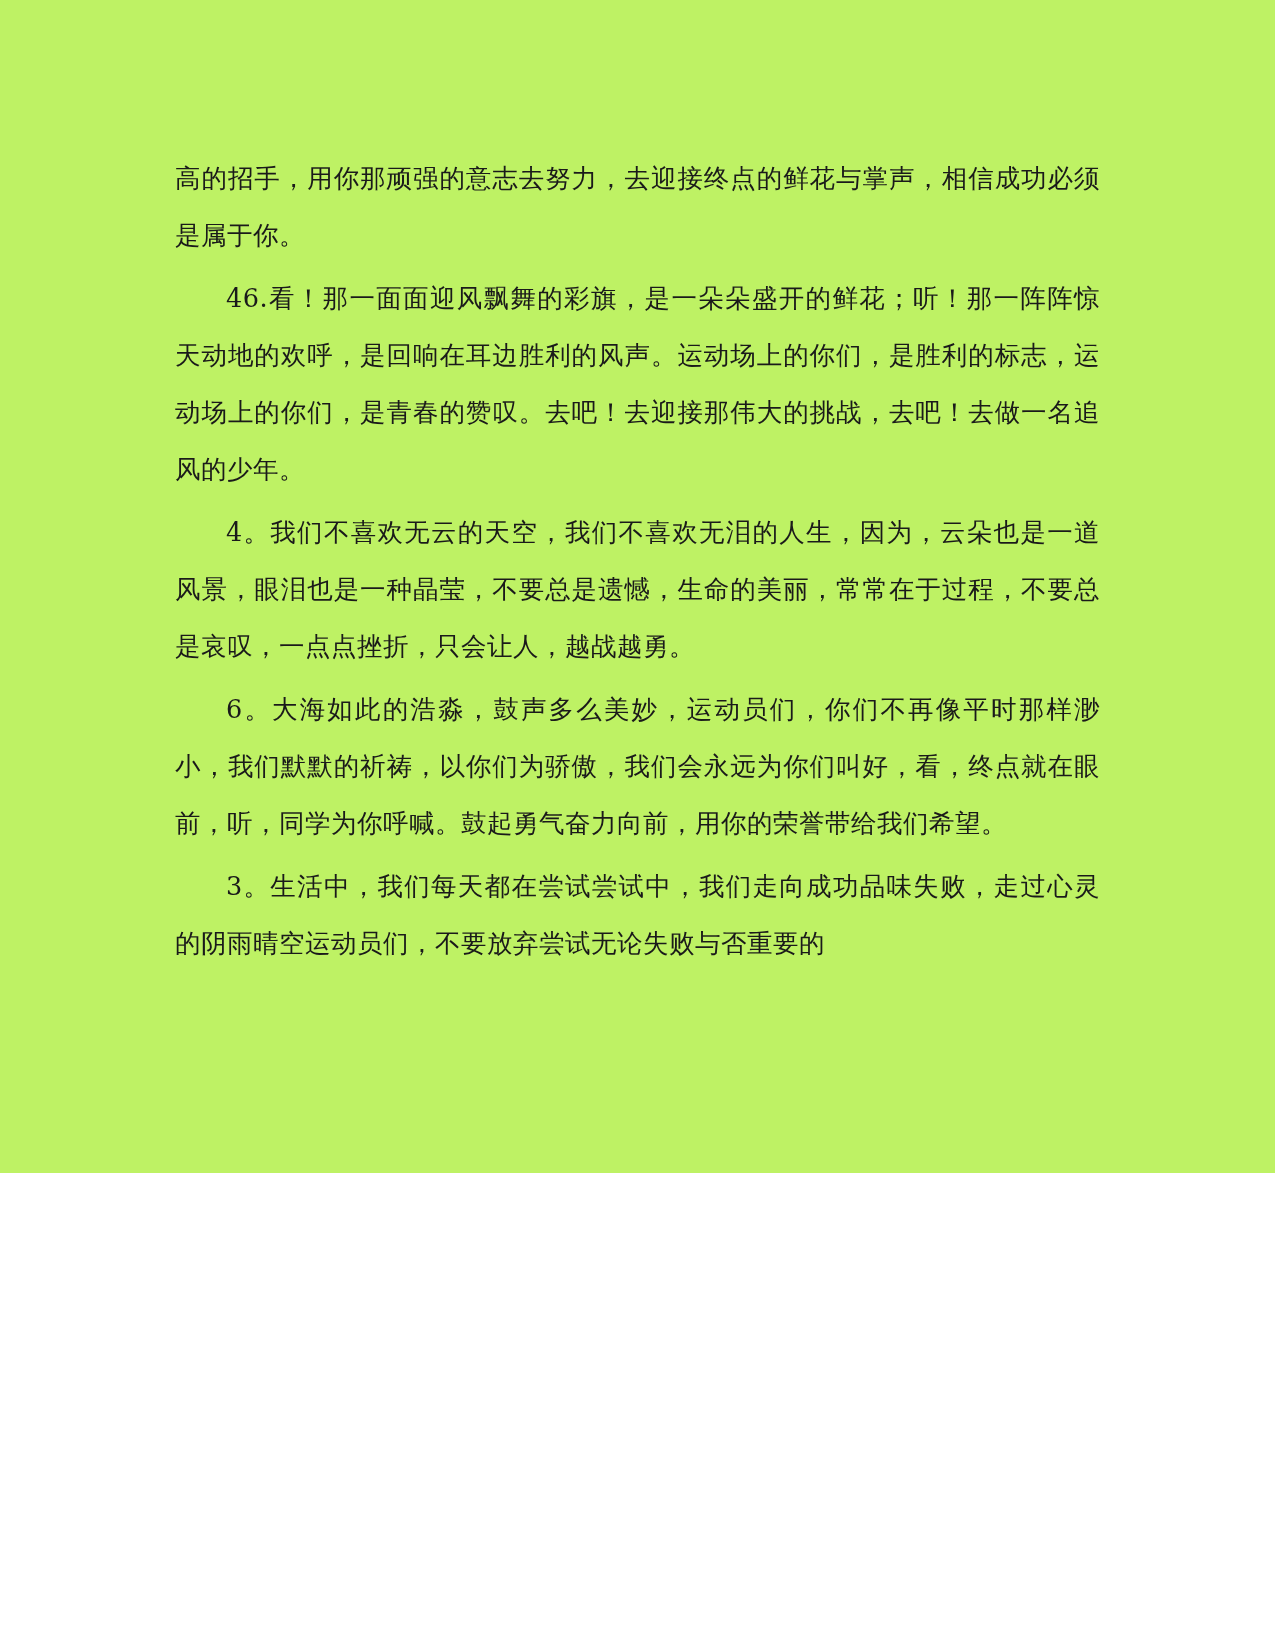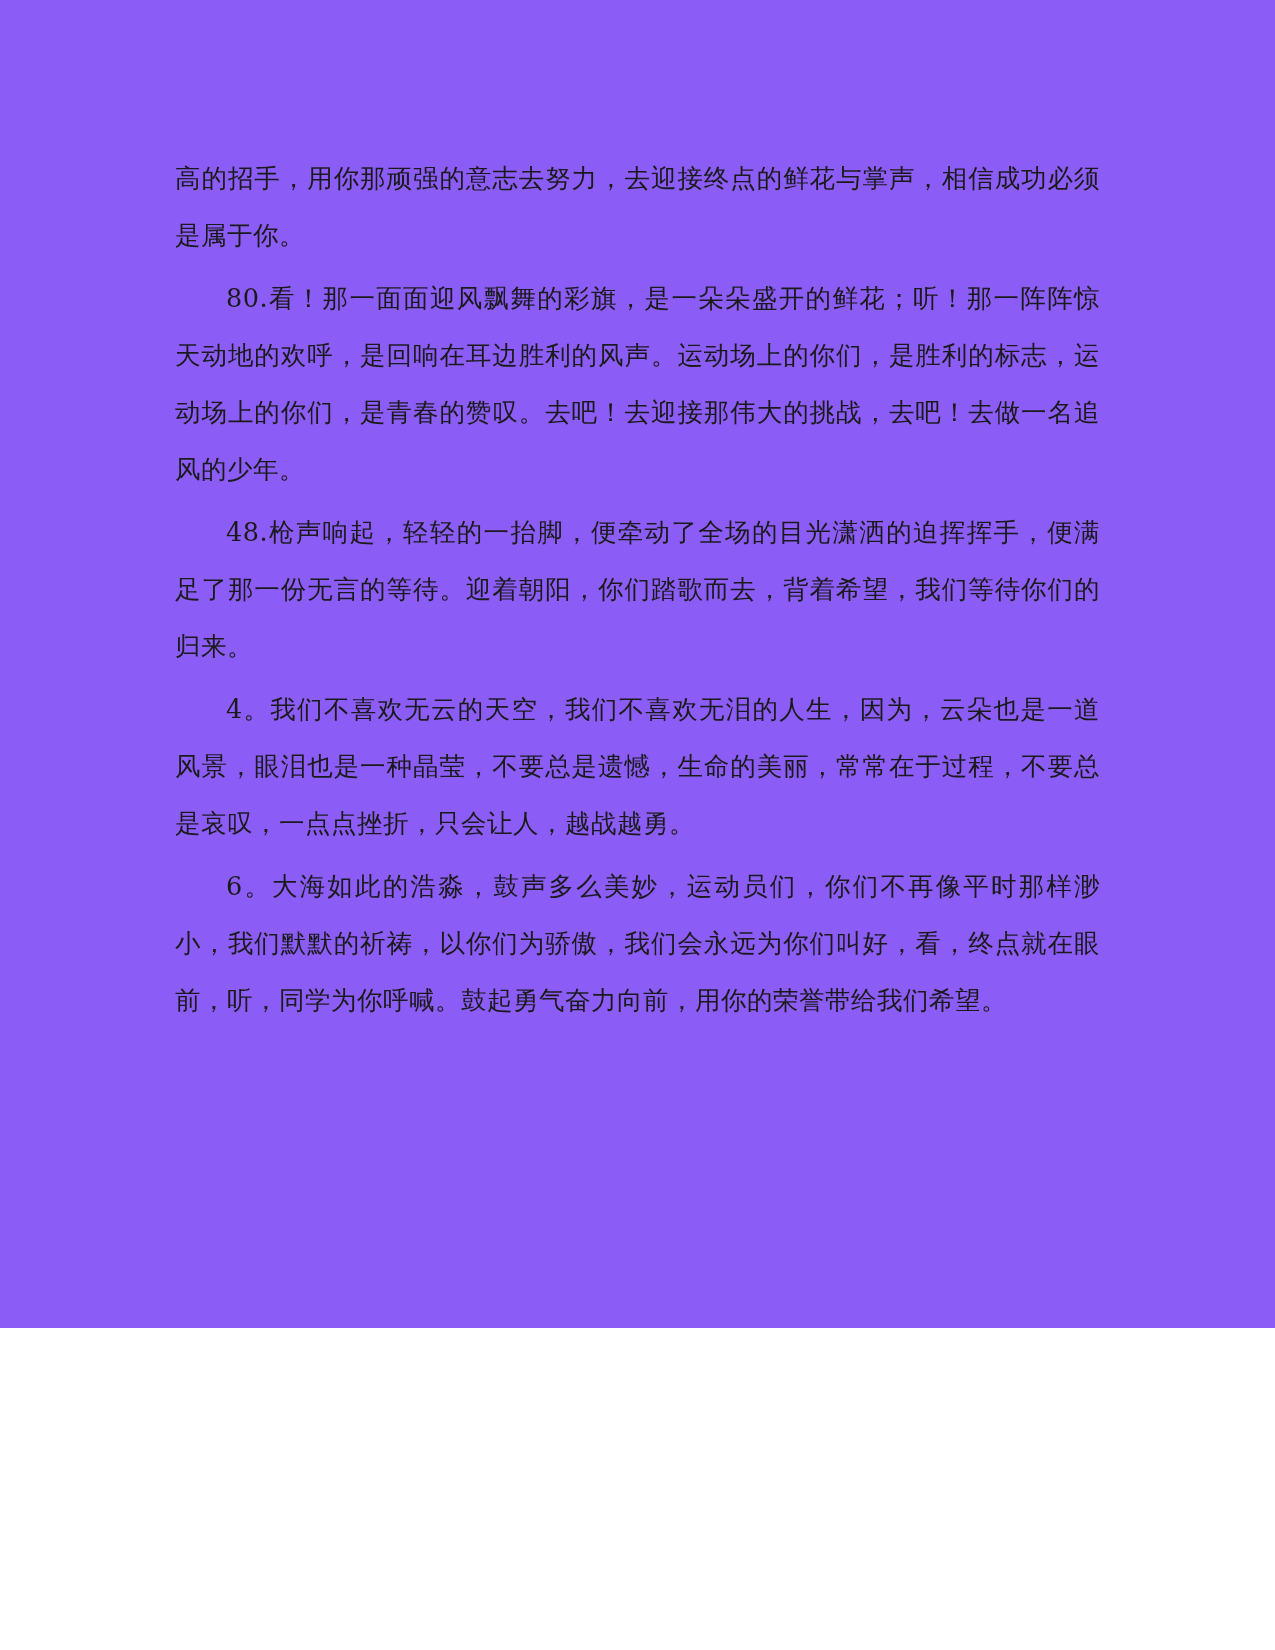--- a/index.html
+++ b/index.html
@@ -4,23 +4,23 @@
 <title>document</title>
 <style>
   html, body {
     margin: 0;
     padding: 0;
     background: #ffffff;
   }
   .page {
     position: relative;
     width: 1275px;
-    height: 1328px;
+    height: 1173px;
     margin: 0 auto;
-    background: #8b5cf6;
+    background: #bef264;
     box-sizing: border-box;
     padding: 150px 175px 60px 175px;
     font-family: "DejaVu Serif", "Liberation Serif", serif;
     color: #1a1a1a;
   }
   .doc-body {
     font-size: 25.5px;
     line-height: 57px;
     letter-spacing: 0.5px;
     text-align: justify;
@@ -41,25 +41,25 @@
   }
 </style>
 </head>
 <body>
 
 <div class="page">
   <div class="doc-body">
 
     <p class="para no-indent">高的招手，用你那顽强的意志去努力，去迎接终点的鲜花与掌声，相信成功必须是属于你。</p>
 
-    <p class="para">80.看！那一面面迎风飘舞的彩旗，是一朵朵盛开的鲜花；听！那一阵阵惊天动地的欢呼，是回响在耳边胜利的风声。运动场上的你们，是胜利的标志，运动场上的你们，是青春的赞叹。去吧！去迎接那伟大的挑战，去吧！去做一名追风的少年。</p>
+    <p class="para">46.看！那一面面迎风飘舞的彩旗，是一朵朵盛开的鲜花；听！那一阵阵惊天动地的欢呼，是回响在耳边胜利的风声。运动场上的你们，是胜利的标志，运动场上的你们，是青春的赞叹。去吧！去迎接那伟大的挑战，去吧！去做一名追风的少年。</p>
 
 
-    <p class="para">48.枪声响起，轻轻的一抬脚，便牵动了全场的目光潇洒的迫挥挥手，便满足了那一份无言的等待。迎着朝阳，你们踏歌而去，背着希望，我们等待你们的归来。</p>
 
 
     <p class="para">4。我们不喜欢无云的天空，我们不喜欢无泪的人生，因为，云朵也是一道风景，眼泪也是一种晶莹，不要总是遗憾，生命的美丽，常常在于过程，不要总是哀叹，一点点挫折，只会让人，越战越勇。</p>
 
     <p class="para">6。大海如此的浩淼，鼓声多么美妙，运动员们，你们不再像平时那样渺小，我们默默的祈祷，以你们为骄傲，我们会永远为你们叫好，看，终点就在眼前，听，同学为你呼喊。鼓起勇气奋力向前，用你的荣誉带给我们希望。</p>
 
+    <p class="para">3。生活中，我们每天都在尝试尝试中，我们走向成功品味失败，走过心灵的阴雨晴空运动员们，不要放弃尝试无论失败与否重要的</p>
 
   </div>
 </div>
 
 </body></html>

